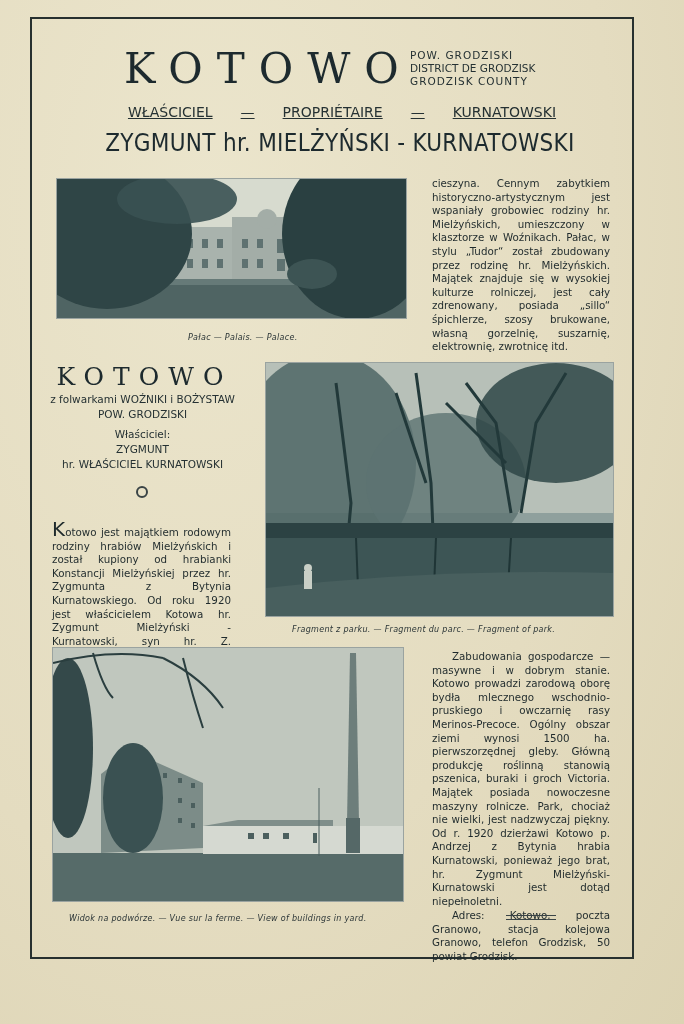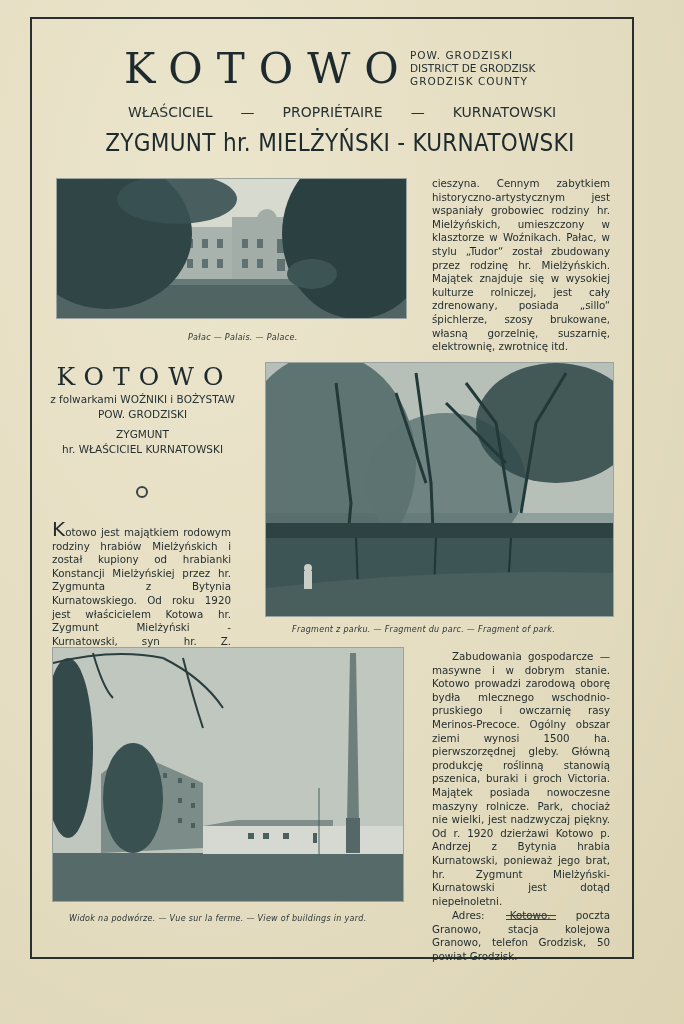--- a/index.html
+++ b/index.html
@@ -20,21 +20,21 @@
     left:124px; top:44px; font-family:"DejaVu Serif", serif;
     font-size:42px; letter-spacing:14px; color:#1d2a2e; line-height:50px;
   }
   .district {
     left:410px; top:49px; font-family:"DejaVu Sans", sans-serif;
     font-size:10.5px; line-height:13px; color:#253133; letter-spacing:1px;
   }
   .district div { white-space:nowrap; }
   .owner-row {
     left:60px; top:104px; width:564px; display:flex; justify-content:center; gap:28px;
-    font-family:"DejaVu Sans", sans-serif; font-size:14px; color:#253133;
+    font-family:"DejaVu Sans", sans-serif; font-size:14px; color:#253133;text-decoration:underline;
   }
   .owner-name {
     left:50px; top:128px; width:580px; text-align:center;
     font-family:"DejaVu Sans Condensed","DejaVu Sans", sans-serif;
     font-size:25px; font-weight:normal; color:#1d2a2e; letter-spacing:0.3px;
     transform:scaleX(0.96);
   }
   .photo {
     position:absolute; border:1px solid #9aa3a0;
     overflow:hidden;
@@ -125,20 +125,21 @@
 <div class="caption" style="left:160px; top:333px;margin-left:28px;">Pałac — Palais. — Palace.</div>
 
 <div class="body-text" style="left:432px; top:177px; width:178px;">
   <p>cieszyna. Cennym zabytkiem historyczno-artystycznym jest wspaniały grobowiec rodziny hr. Mielżyńskich, umieszczony w klasztorze w Woźnikach. Pałac, w stylu „Tudor“ został zbudowany przez rodzinę hr. Mielżyńskich. Majątek znajduje się w wysokiej kulturze rolniczej, jest cały zdrenowany, posiada „sillo“ śpichlerze, szosy brukowane, własną gorzelnię, suszarnię, elektrownię, zwrotnicę itd.</p>
 </div>
 
 <div class="abs sub-title">KOTOWO</div>
 <div class="sub-block">
   <div>z folwarkami WOŹNIKI i BOŻYSTAW</div>
   <div style="margin-bottom:5px;">POW. GRODZISKI</div>
+  <div>Właściciel:</div>
   <div>ZYGMUNT</div>
   <div>hr. WŁAŚCICIEL KURNATOWSKI</div>
 </div>
 <div class="ring"></div>
 
 <div class="body-text" style="left:52px; top:522px; width:179px;">
   <p><span class="dropcap">K</span><span>otowo jest majątkiem rodowym rodziny hrabiów Mielżyńskich i został kupiony od hrabianki Konstancji Mielżyńskiej przez hr. Zygmunta z Bytynia Kurnatowskiego. Od roku 1920 jest właścicielem Kotowa hr. Zygmunt Mielżyński - Kurnatowski, syn hr. Z. Kurnatowskiego z Goś-</span></p>
 </div>
 
 <div class="photo" style="left:265px; top:362px; width:347px; height:253px;">

